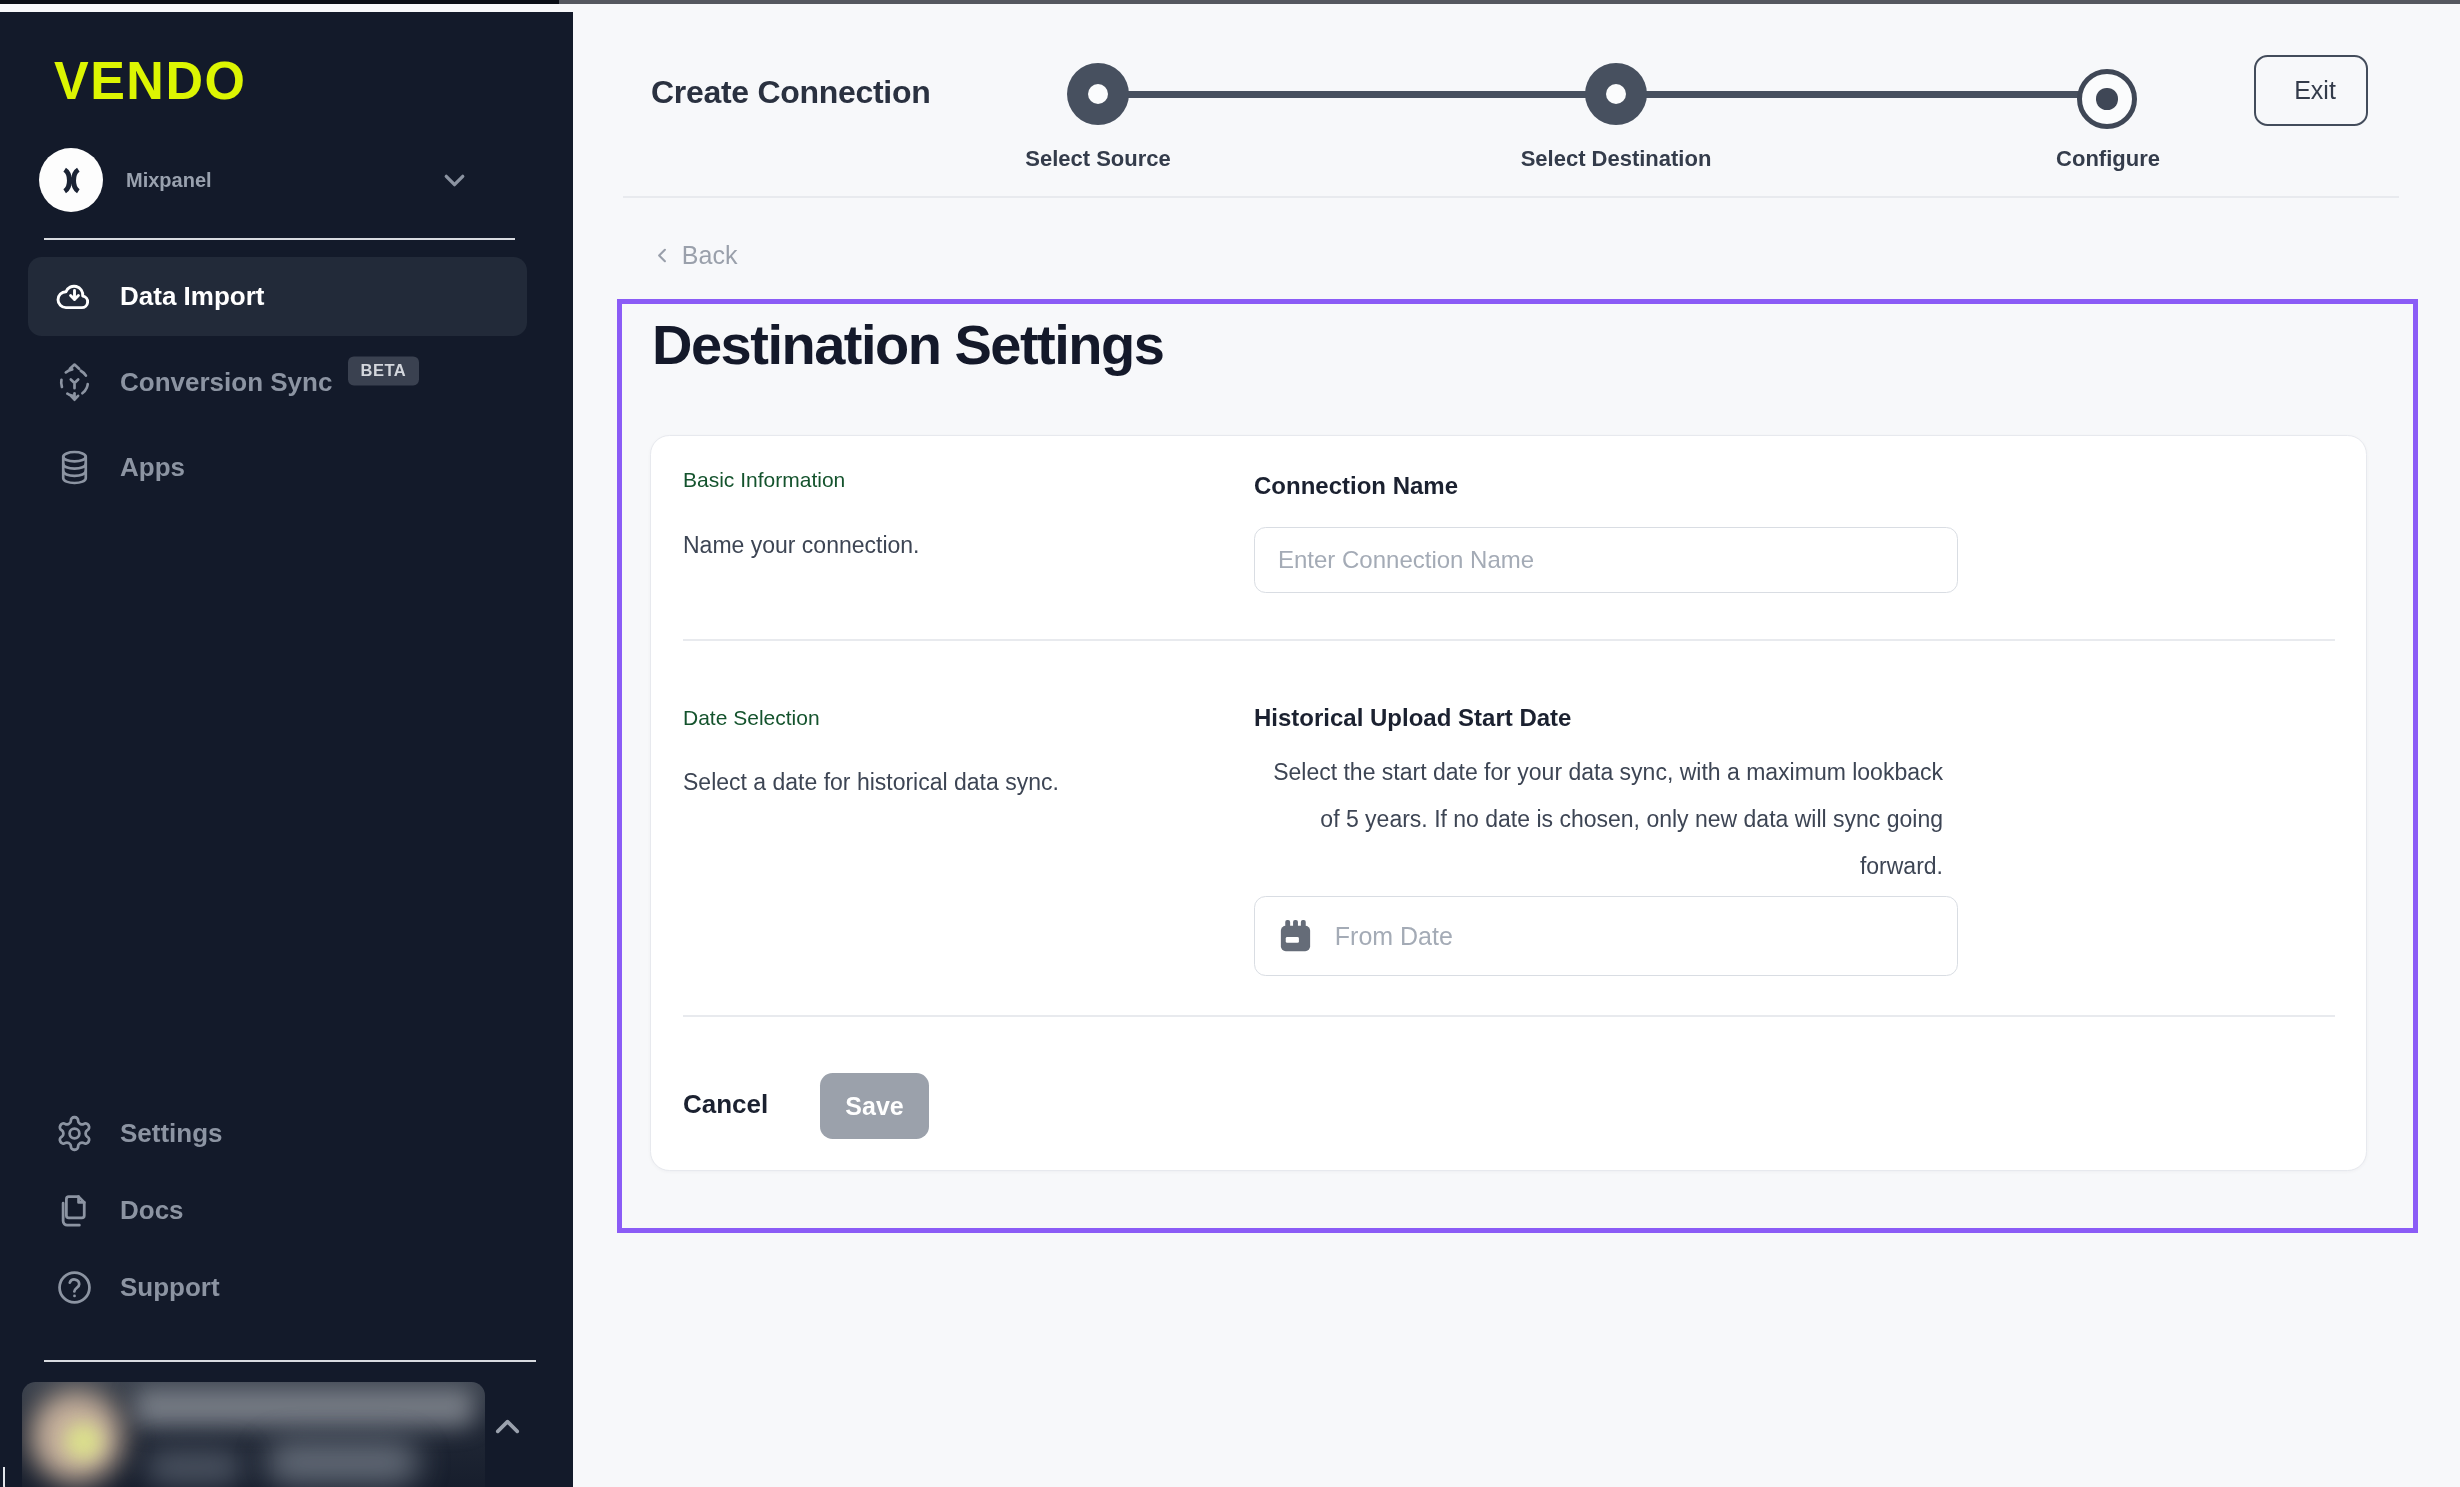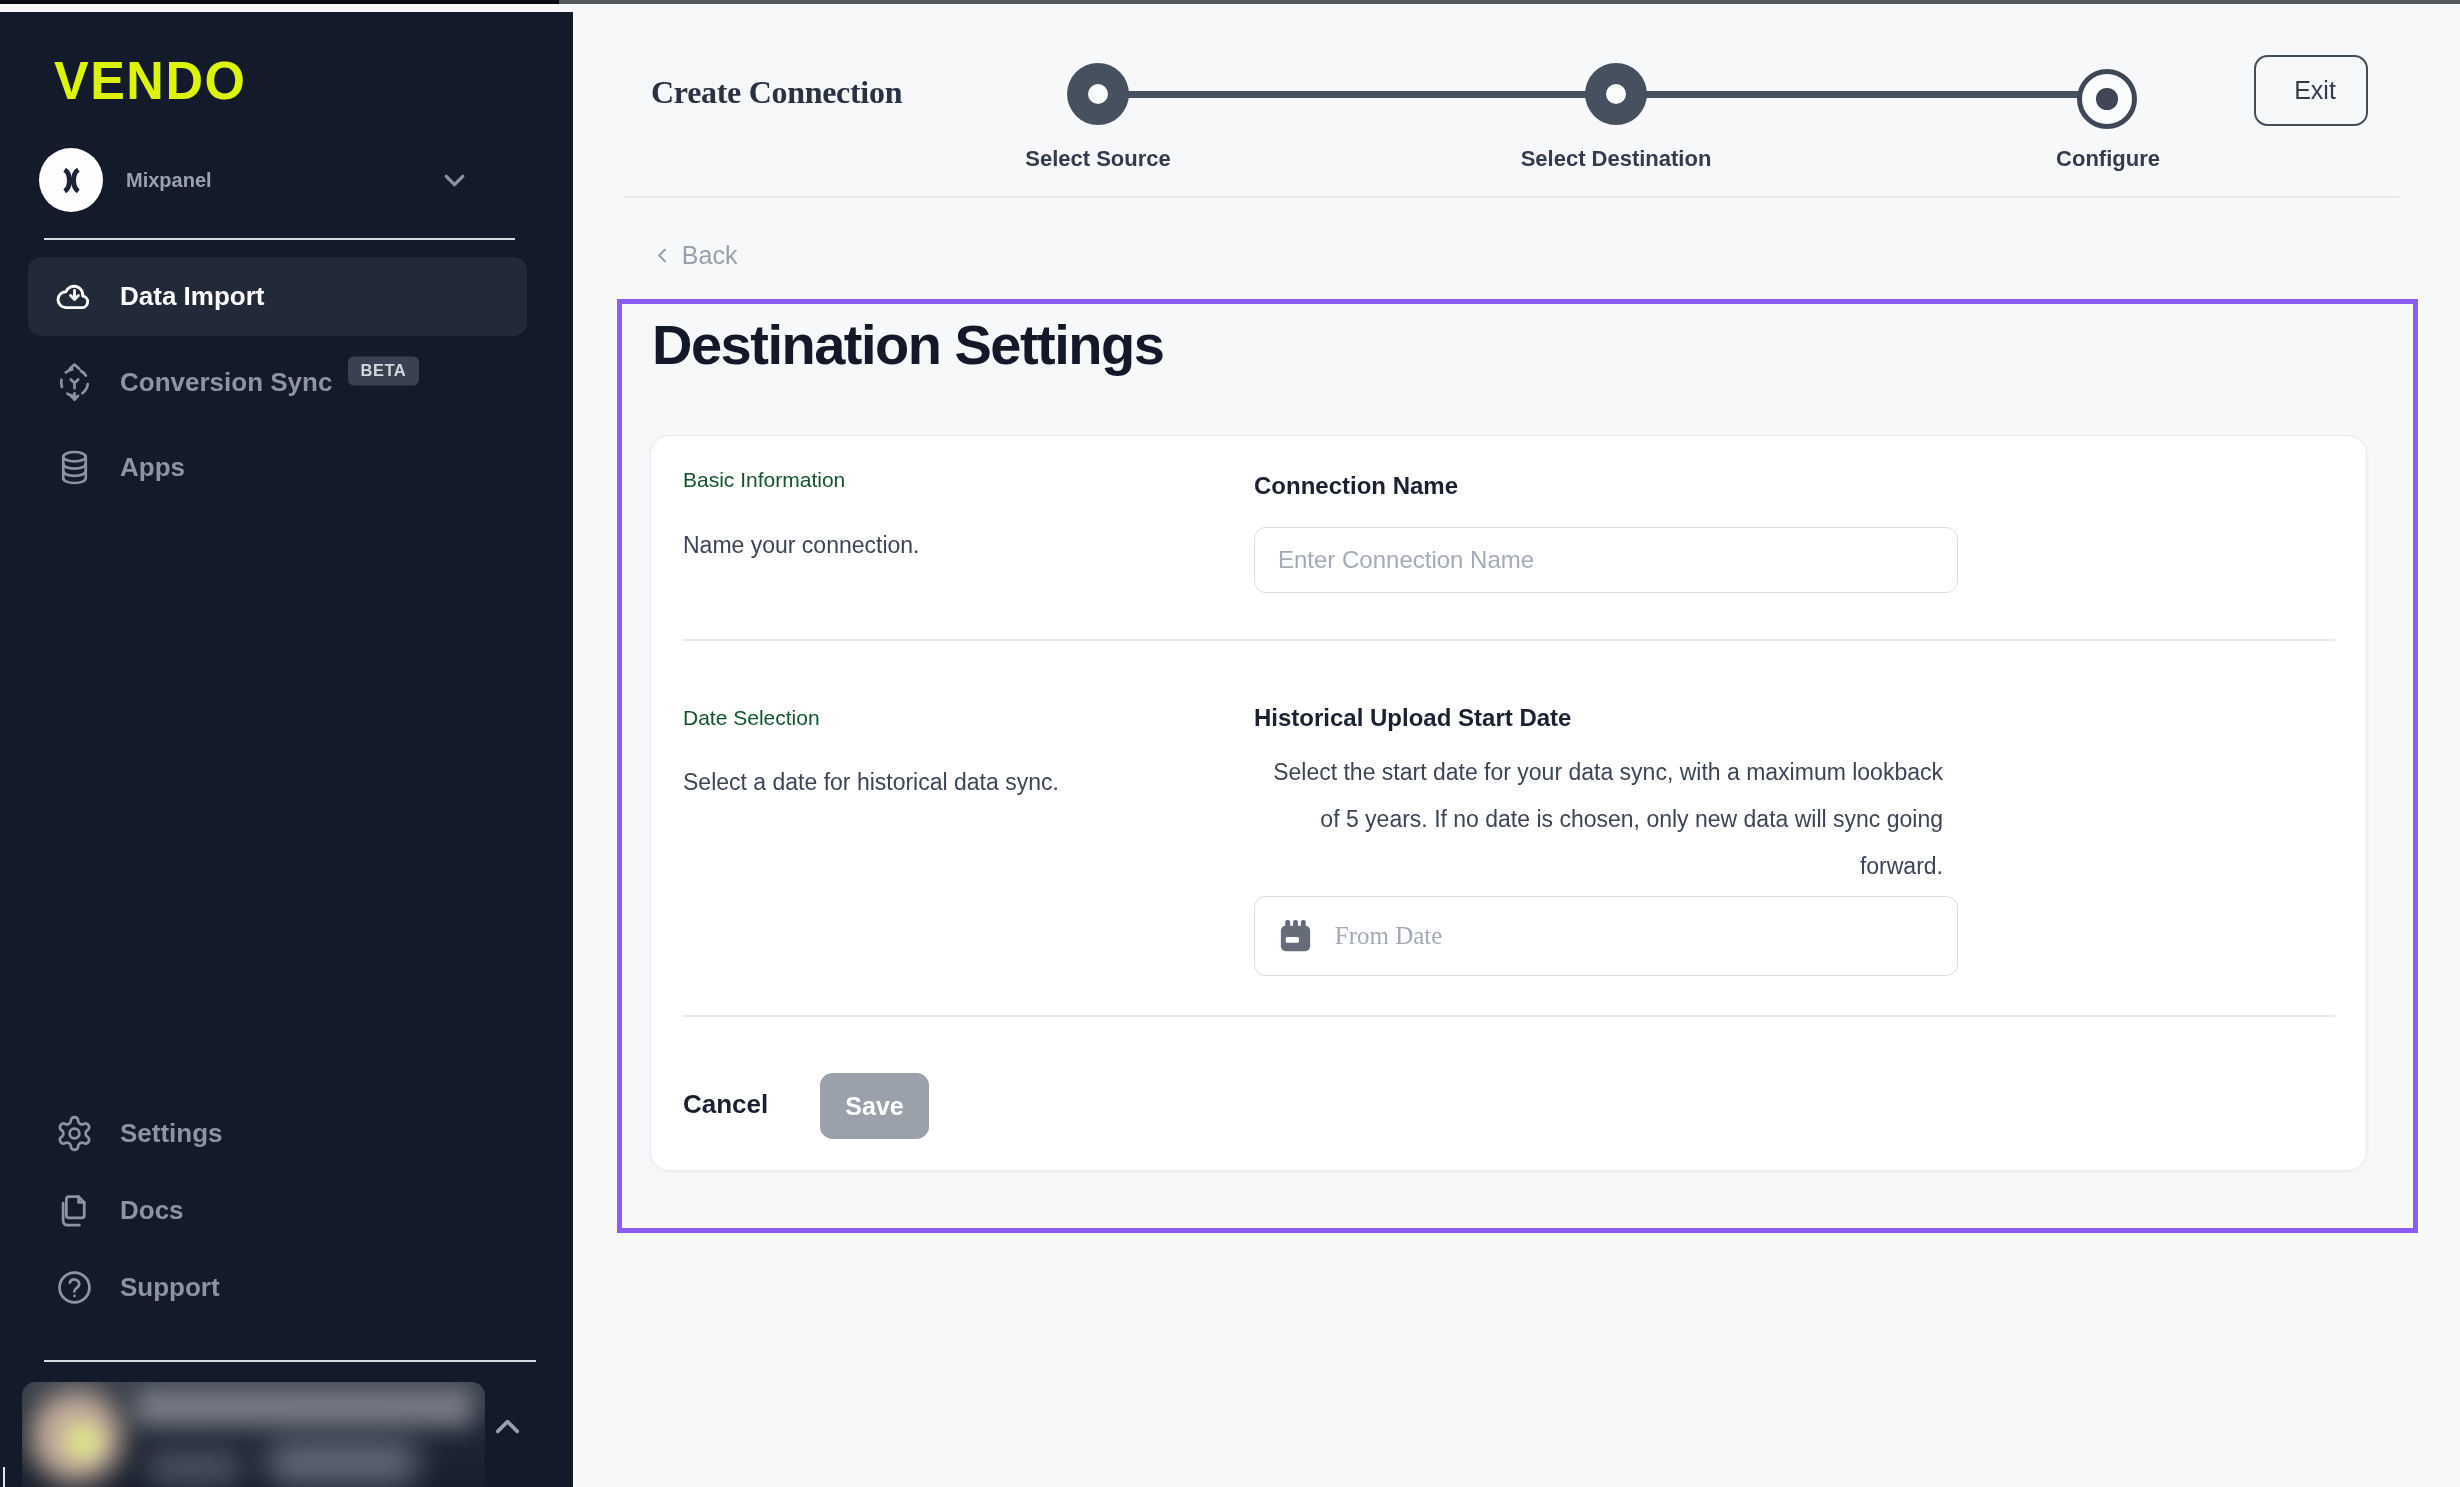--- a/index.html
+++ b/index.html
@@ -37,21 +37,21 @@
   .blob-band{left:112px;top:5.8px;width:340px;height:39px;border-radius:9.7px;background:#8f949c;filter:blur(11.6px);opacity:.75;}
   .blob-tan{left:7.8px;top:7.8px;width:93px;height:93px;background:#c7b19d;filter:blur(13.6px);}
   .blob-yellow{left:43px;top:41px;width:37px;height:37px;background:#dde48b;filter:blur(8.7px);opacity:.9;}
   .blob-smudge1{left:243px;top:58px;width:155px;height:45px;border-radius:23px;background:#737b87;filter:blur(15.5px);opacity:.8;}
   .blob-smudge2{left:124px;top:68px;width:97px;height:35px;border-radius:19.4px;background:#4a5260;filter:blur(13.6px);}
   .user-chevron{position:absolute;left:488px;top:1395px;color:#9aa1ad;cursor:pointer;}
   .corner-arc{position:absolute;left:2.9px;top:1455px;width:50px;height:39px;
               border-left:2.9px solid #e2e5ea;border-bottom:2.9px solid #e2e5ea;border-bottom-left-radius:23px;}
 
   
-  .page-title{position:absolute;left:651px;top:74px;font-size:32px;font-weight:700;color:#2a3140;letter-spacing:-0.3px;font-family:Liberation Serif, serif;}
+  .page-title{position:absolute;left:651px;top:74px;font-size:32px;font-weight:700;color:#2a3140;letter-spacing:-0.3px;}
   .step-line{position:absolute;left:1098px;top:91px;width:1009px;height:6.8px;background:#47505f;}
   .step-node{position:absolute;top:63px;width:62px;height:62px;border-radius:50%;background:#47505f;
              display:flex;align-items:center;justify-content:center;transform:translateX(-31px);cursor:pointer;}
   .step-node .hole{width:20.4px;height:20.4px;border-radius:50%;background:#fbfcfd;}
   .step-node.current{width:50px;height:50px;top:69px;background:#fbfcfd;border:5.8px solid #3f4756;transform:translateX(-31px);}
   .step-node.current .hole{background:#3f4756;width:21.3px;height:21.3px;}
   .sn-0{left:1098px;} .sn-1{left:1616px;} .sn-2{left:2108px;}
   .step-label{position:absolute;top:146px;transform:translateX(-50%);font-size:22px;font-weight:600;color:#343c4b;white-space:nowrap;}
   .sl-0{left:1098px;} .sl-1{left:1616px;} .sl-2{left:2108px;}
   .exit-btn{position:absolute;left:2254px;top:55px;width:114px;height:71px;border:2.4px solid #434c5b;border-radius:13.6px;
@@ -71,21 +71,21 @@
   .field-label{position:absolute;left:1254px;font-size:24px;font-weight:700;color:#1b2130;}
   .field-help{position:absolute;left:1254px;width:689px;font-size:23px;color:#3d4554;line-height:47px;}
   .card-divider{position:absolute;left:683px;width:1652px;height:1.9px;background:#e8eaee;}
 
   .text-input{position:absolute;left:1254px;width:704px;box-sizing:border-box;border:1.9px solid #d9dde3;border-radius:11.6px;
               background:#ffffff;font-family:inherit;font-size:24px;color:#1b2130;padding:0 23px;outline:none;}
   .text-input::placeholder{color:#a4abb6;}
   .input-1{top:527px;height:66px;}
   .date-wrap{position:absolute;left:1254px;top:896px;width:704px;height:80px;box-sizing:border-box;
              border:1.9px solid #d9dde3;border-radius:11.6px;background:#fff;display:flex;align-items:center;padding:0 21.3px;gap:17.5px;}
-  .date-wrap input{border:none;outline:none;flex:1;font-family:Liberation Serif, serif;font-size:25px;color:#1b2130;background:transparent;}
+  .date-wrap input{border:none;outline:none;flex:1;font-family:Liberation Sans, sans-serif;font-size:25px;color:#1b2130;background:transparent;}
   .date-wrap input::placeholder{color:#a4abb6;}
 
   .cancel-btn{position:absolute;left:683px;top:1089px;background:none;border:none;font-family:inherit;
               font-size:26px;font-weight:700;color:#1b2130;cursor:pointer;padding:0;}
   .save-btn{position:absolute;left:820px;top:1073px;width:109px;height:66px;border:none;border-radius:12.6px;
             background:#9ba1ab;color:#ffffff;font-family:inherit;font-size:25px;font-weight:700;cursor:pointer;}
   svg{display:block;}
 </style>
 </head>
 <body>

